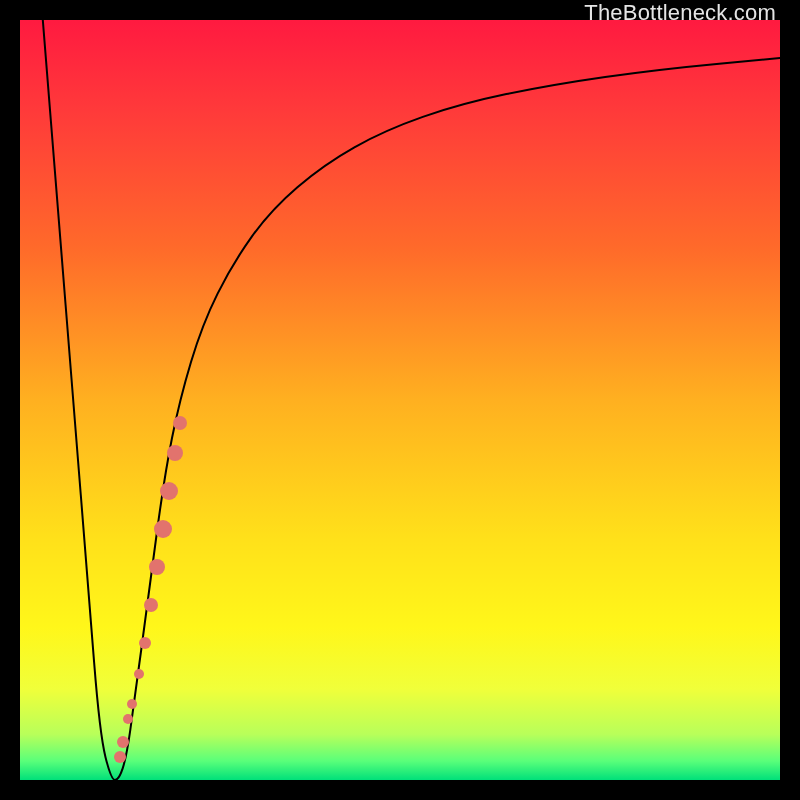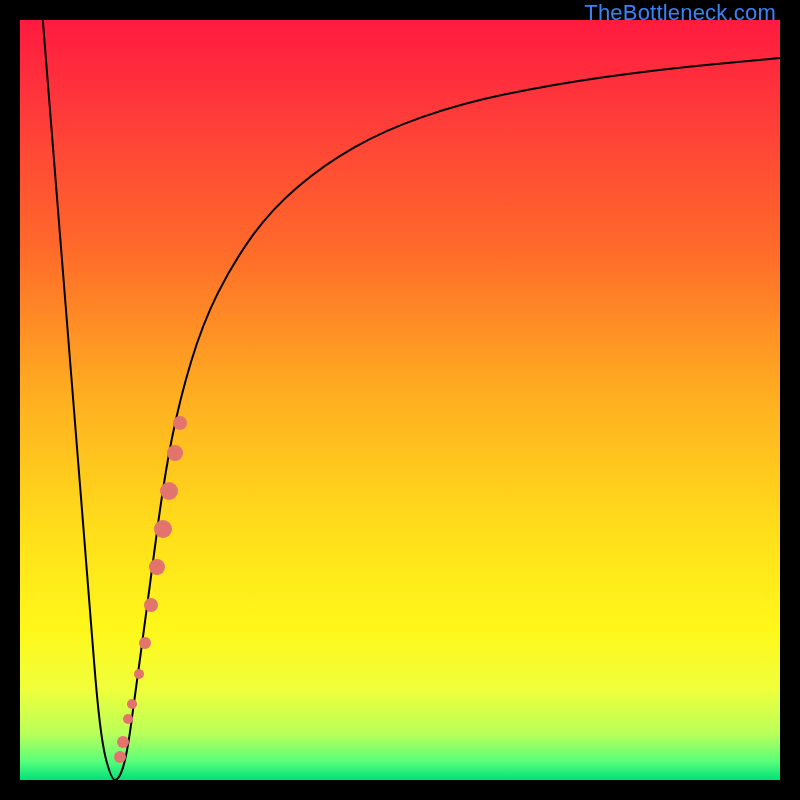--- a/index.html
+++ b/index.html
@@ -31,21 +31,21 @@
   .curve {
     position: absolute;
     left: 0; top: 0;
     width: 760px; height: 760px;
     pointer-events: none;
   }
   .watermark {
     position: absolute;
     top: 0;
     right: 24px;
-    color: #3b82f6;
+    color: #e5e5e5;
     font-size: 22px;
     font-weight: 500;
     letter-spacing: 0.2px;
     user-select: none;
   }
   .dot {
     position: absolute;
     border-radius: 50%;
     background: #e2736d;
   }

